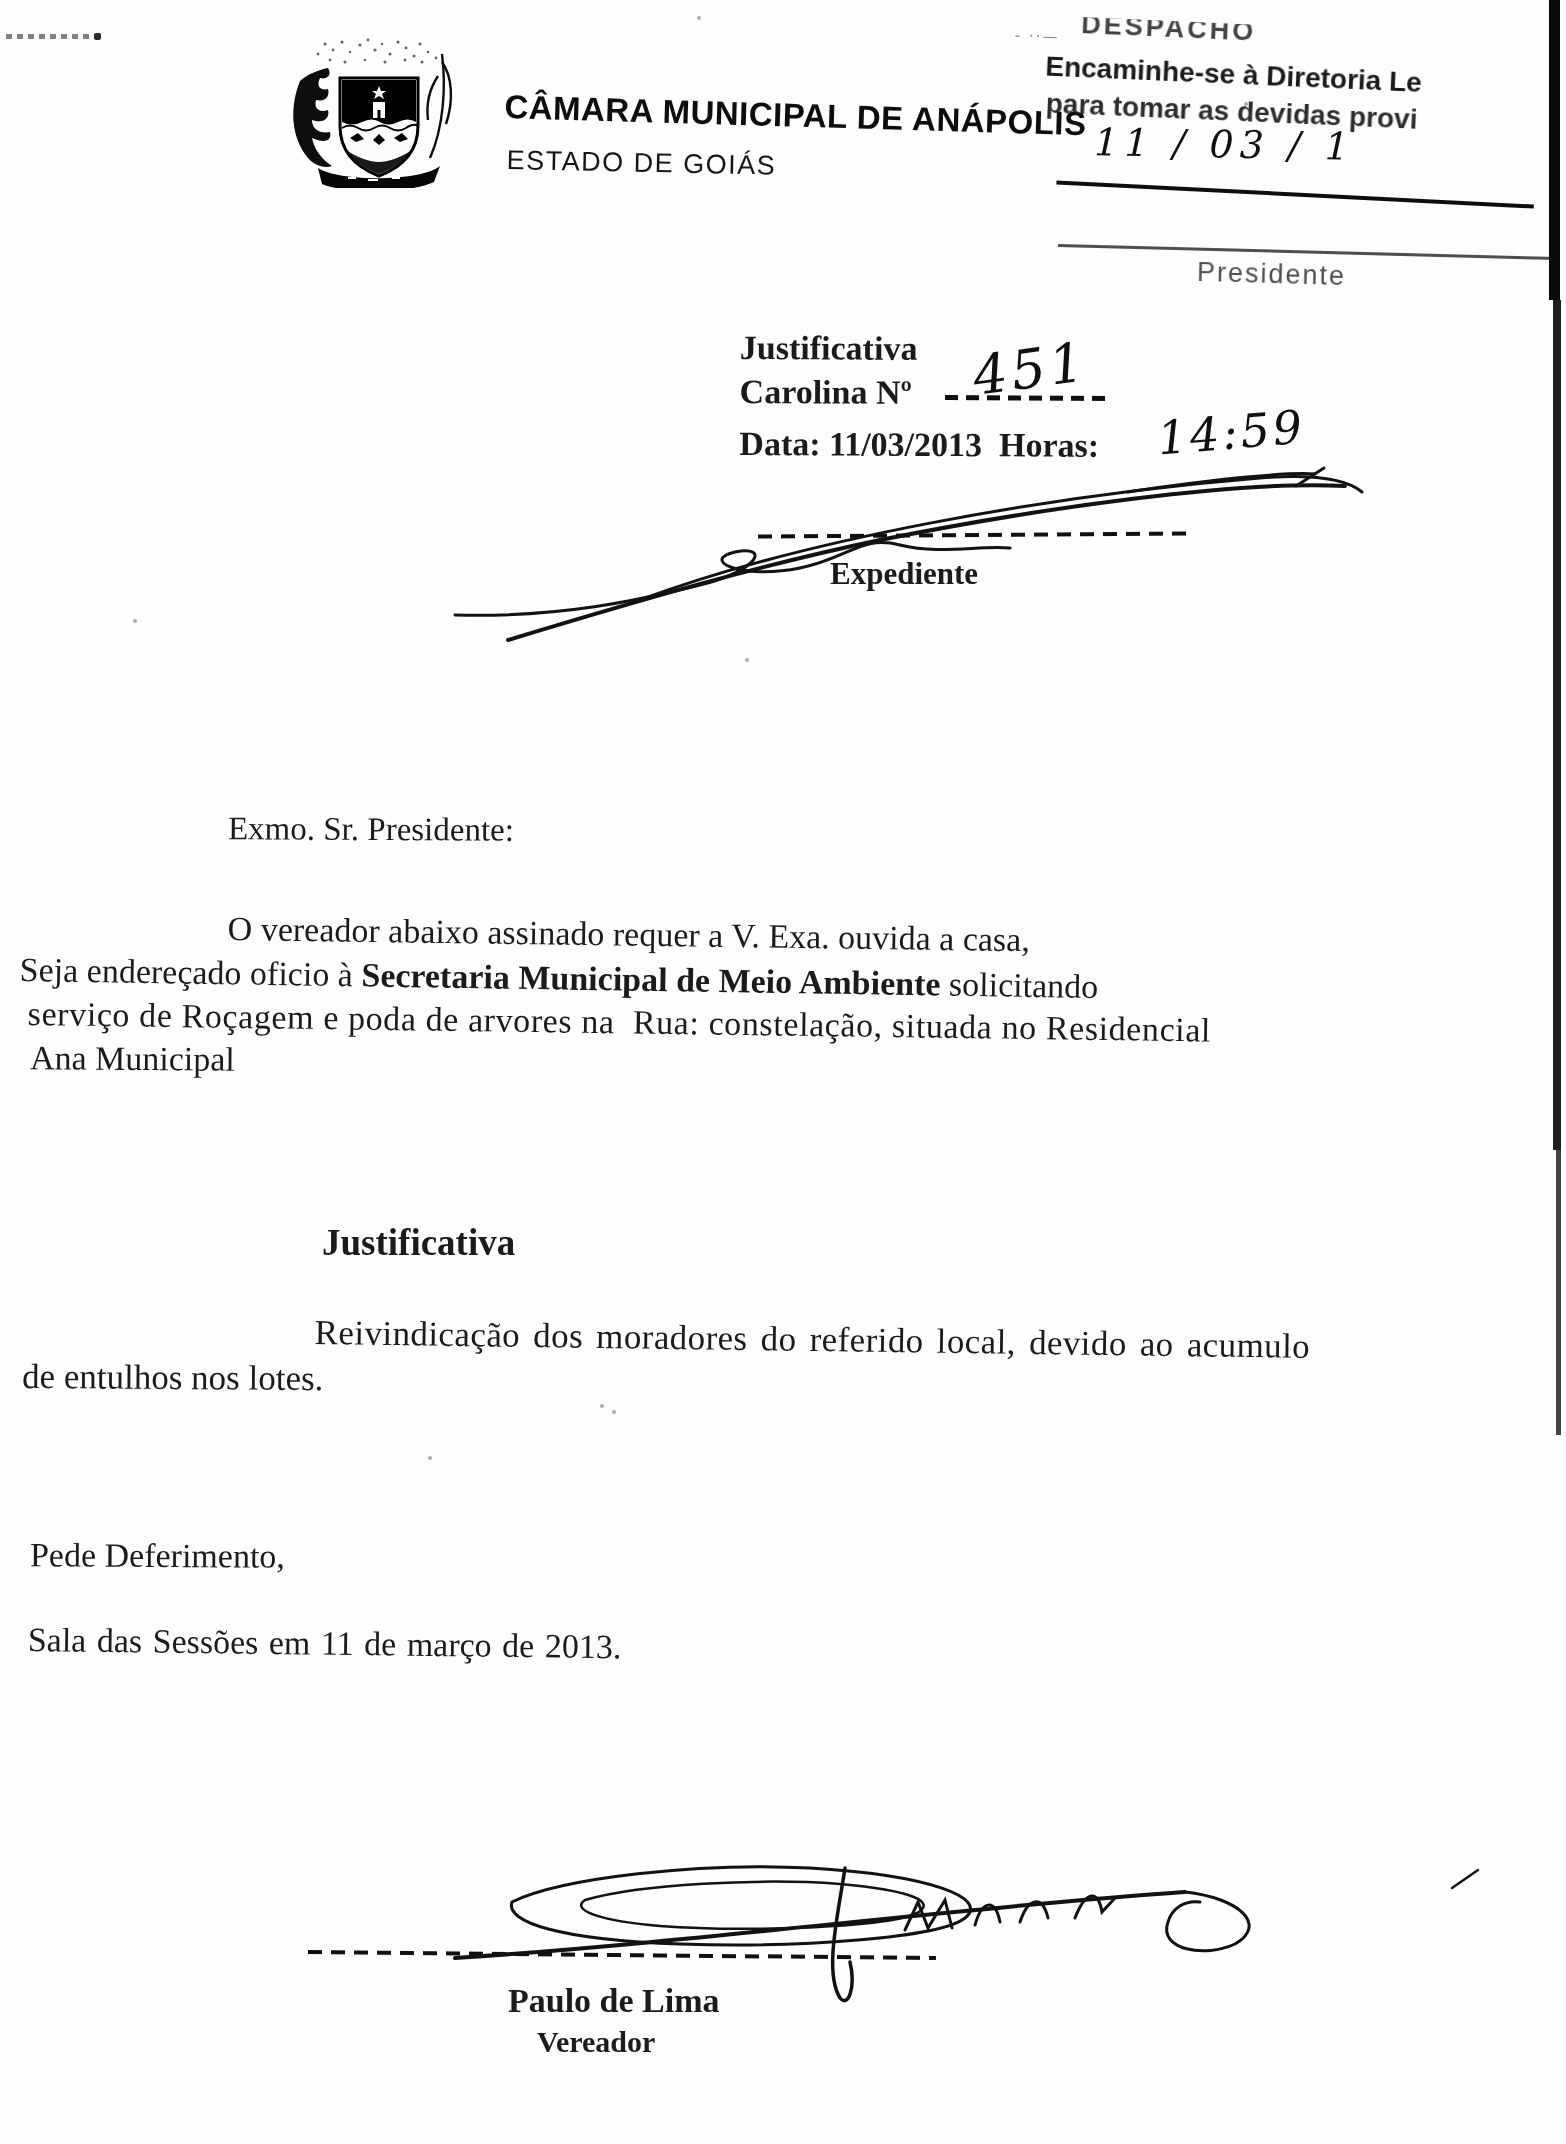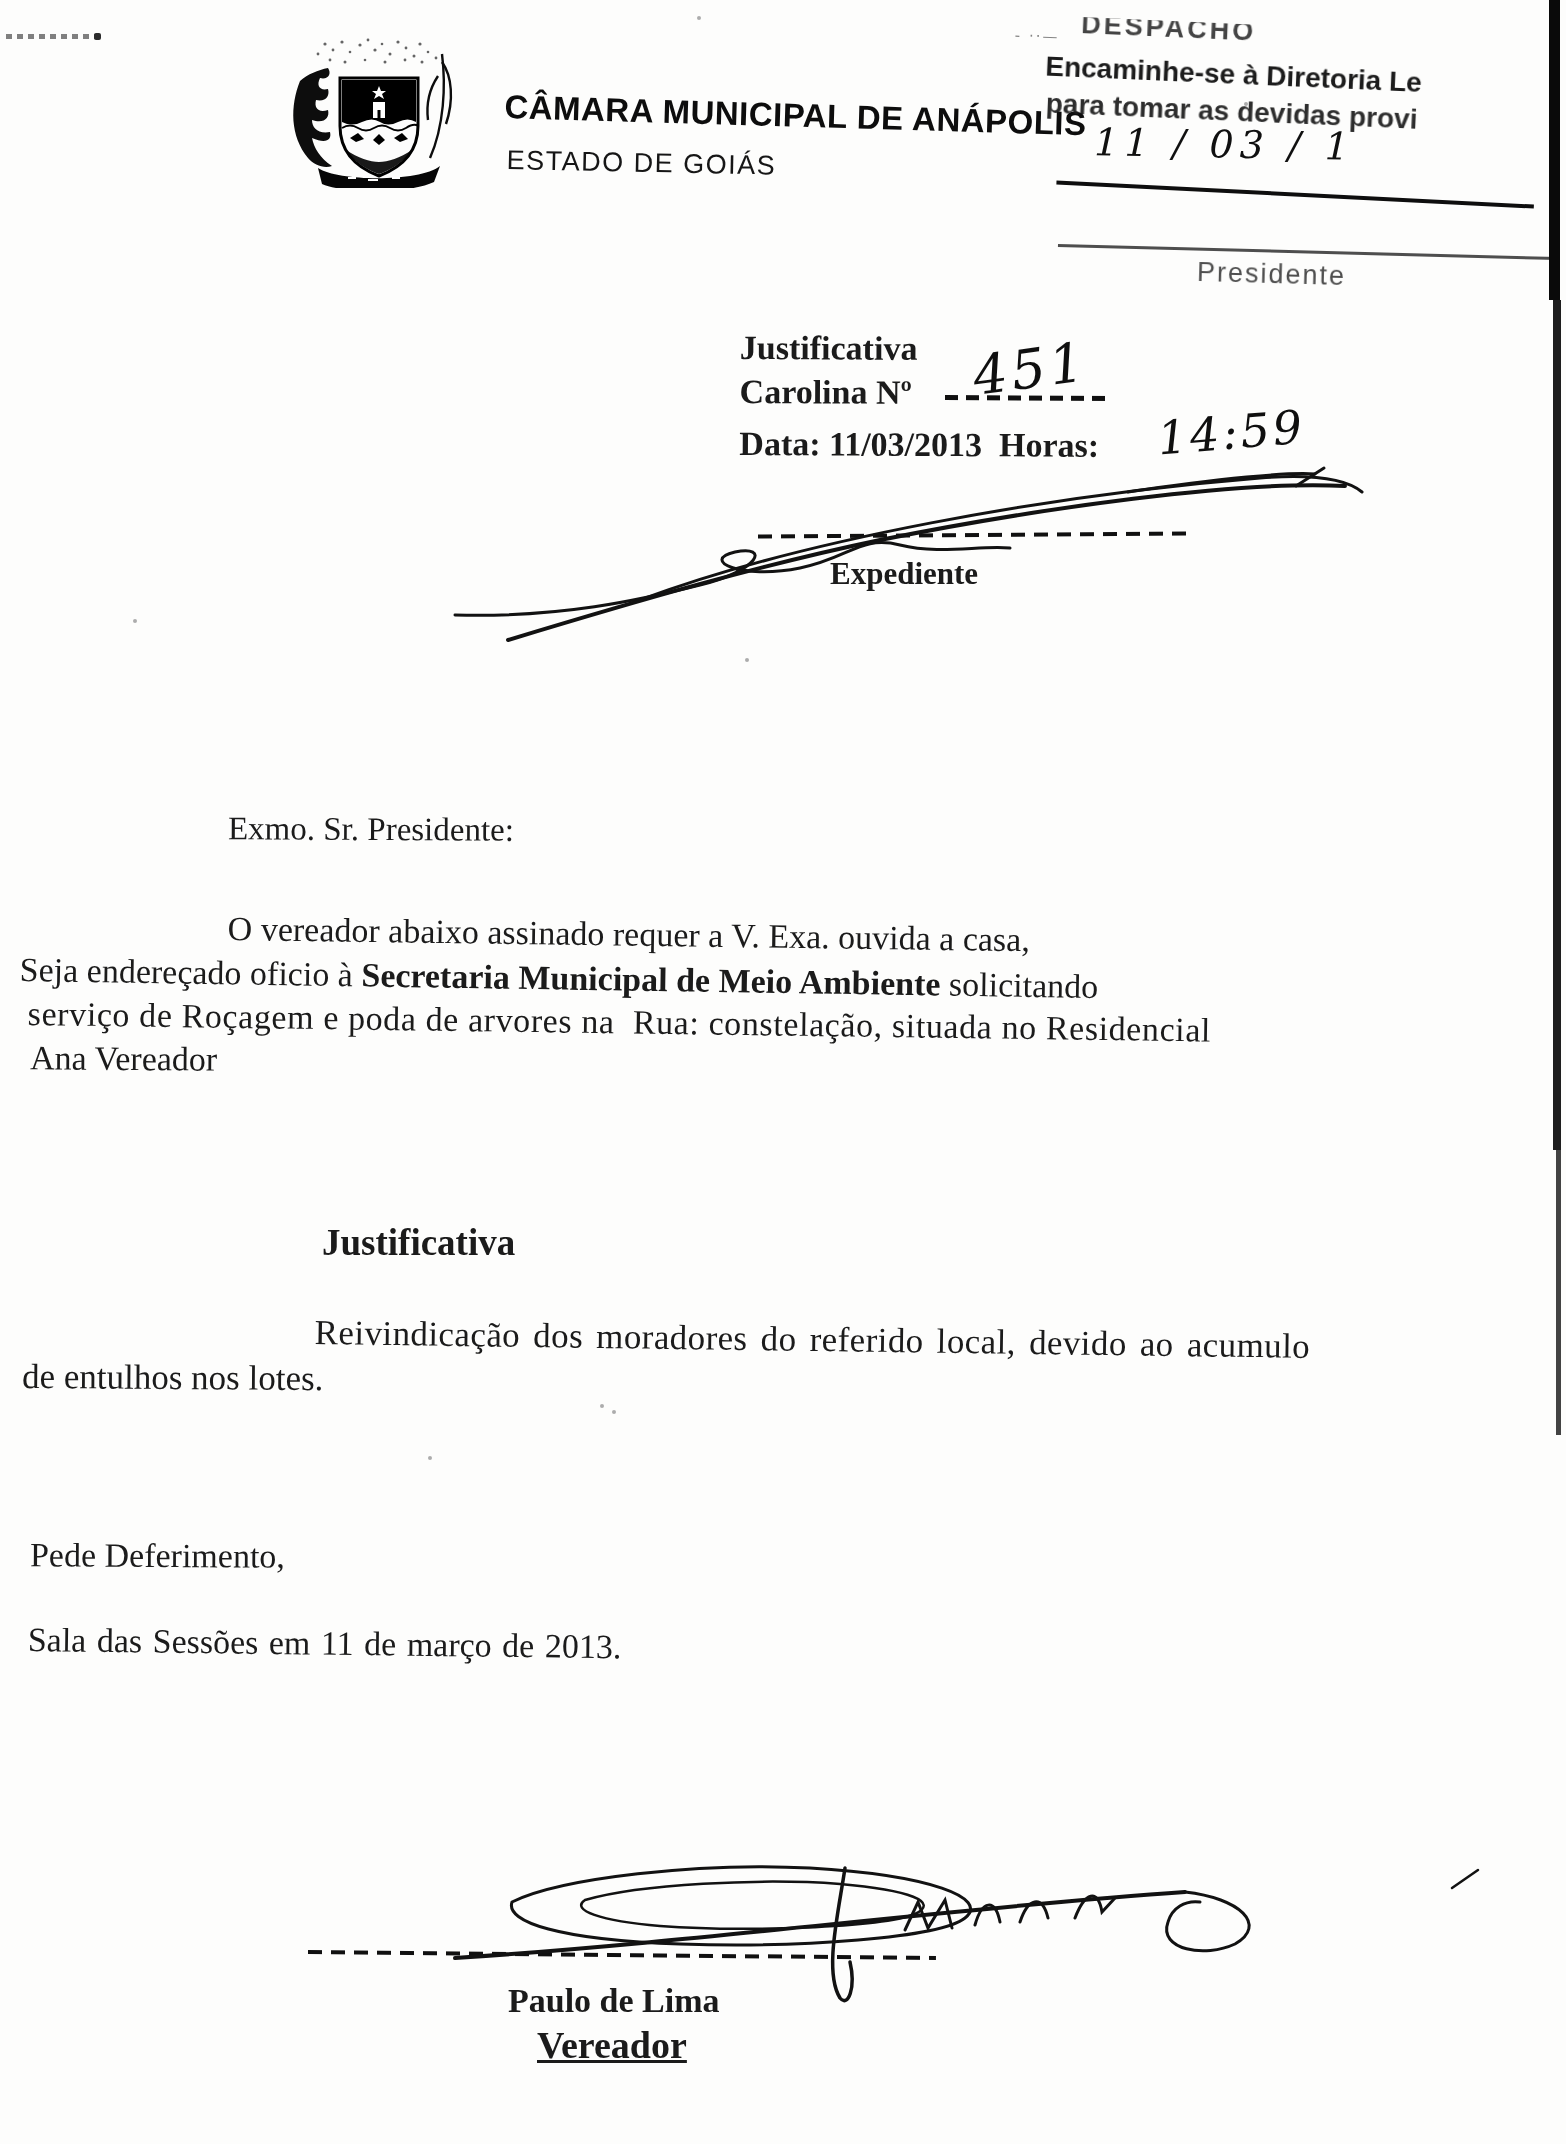--- a/index.html
+++ b/index.html
@@ -67,21 +67,21 @@
     transform:rotate(.8deg);transform-origin:left top;}
   .j-l2{left:22px;top:1360px;font-size:35px;transform:rotate(.4deg);}
   .pede{left:30px;top:1538px;font-size:34px;transform:rotate(.3deg);}
   .sala{left:28px;top:1622px;font-size:34px;word-spacing:2px;transform:rotate(.7deg);
     transform-origin:left top;}
   
   .sig-dashes{left:308px;top:1950px;width:628px;height:4px;
     background:repeating-linear-gradient(90deg,#101010 0 14px,transparent 14px 23px);
     transform:rotate(.55deg);transform-origin:left top;}
   .signer-name{left:508px;top:1983px;font-size:34px;font-weight:bold;}
-  .signer-role{left:537px;top:2026px;font-size:38px;font-weight:bold;text-decoration:underline;}
+  .signer-role{left:537px;top:2026px;font-size:30px;font-weight:bold;}
   
   .edge-bar1{left:1549px;top:0;width:11px;height:300px;background:#0a0a0a;}
   .edge-bar2{left:1553px;top:300px;width:8px;height:850px;background:#121212;opacity:.95;}
   .edge-bar3{left:1556px;top:1150px;width:5px;height:285px;background:#222;opacity:.85;}
   .tl-dots{left:6px;top:34px;width:92px;height:5px;opacity:.7;
     background:repeating-linear-gradient(90deg,#4a4a4a 0 6px,transparent 6px 11px);}
   .tl-blob{left:94px;top:33px;width:7px;height:7px;background:#2c2c2c;border-radius:2px;}
   .dot{width:4px;height:4px;border-radius:50%;background:#777;opacity:.6;}
   svg.overlay{left:0;top:0;pointer-events:none;}
 </style>
@@ -165,21 +165,21 @@
     <div class="data-label line">Data: 11/03/2013  Horas:</div>
     <div class="hand-time line">14:59</div>
   </div>
   <div class="abs exp-dashes"></div>
   <div class="abs line exp-label">Expediente</div>
 
   <div class="abs line salutation">Exmo. Sr. Presidente:</div>
   <div class="abs line b-l1">O vereador abaixo assinado requer a V. Exa. ouvida a casa,</div>
   <div class="abs line b-l2"><span>Seja endereçado oficio à </span><span class="bold">Secretaria Municipal de Meio Ambiente</span><span> solicitando</span></div>
   <div class="abs line b-l3">serviço de Roçagem e poda de arvores na  Rua: constelação, situada no Residencial</div>
-  <div class="abs line b-l4">Ana Vereador</div>
+  <div class="abs line b-l4">Ana Municipal</div>
 
   <div class="abs line just-head">Justificativa</div>
   <div class="abs line j-l1">Reivindicação dos moradores do referido local, devido ao acumulo</div>
   <div class="abs line j-l2">de entulhos nos lotes.</div>
 
   <div class="abs line pede">Pede Deferimento,</div>
   <div class="abs line sala">Sala das Sessões em 11 de março de 2013.</div>
 
   <div class="abs sig-dashes"></div>
   <div class="abs line signer-name">Paulo de Lima</div>

